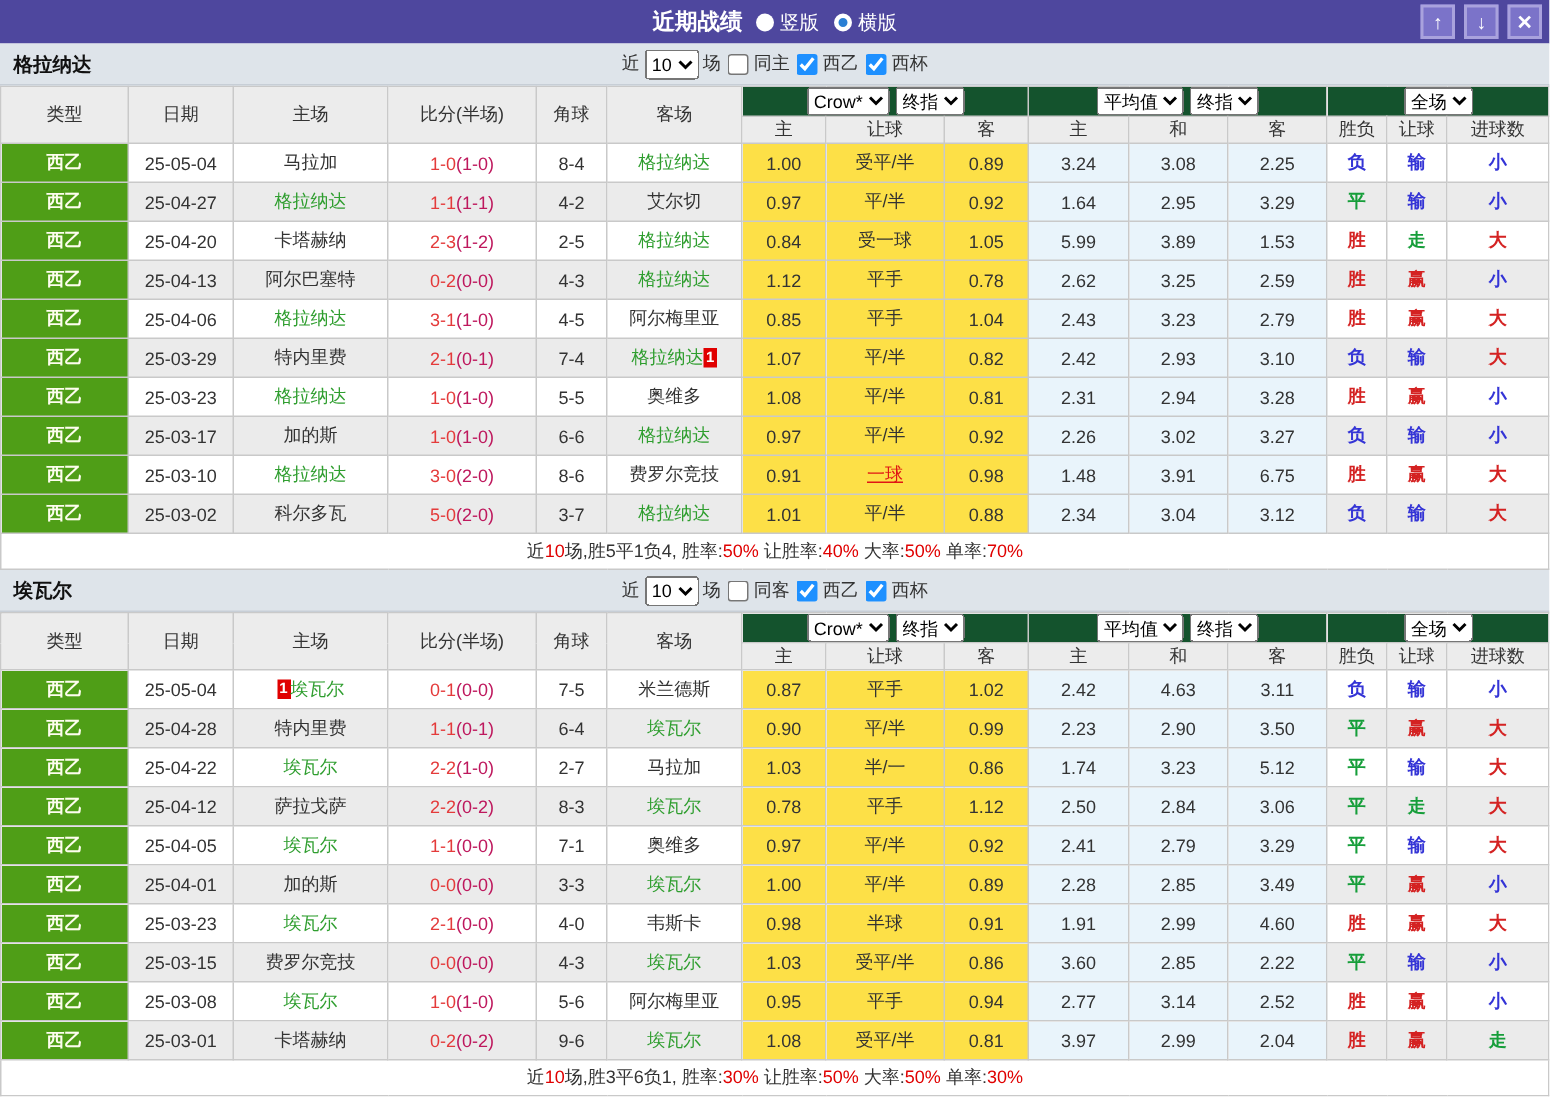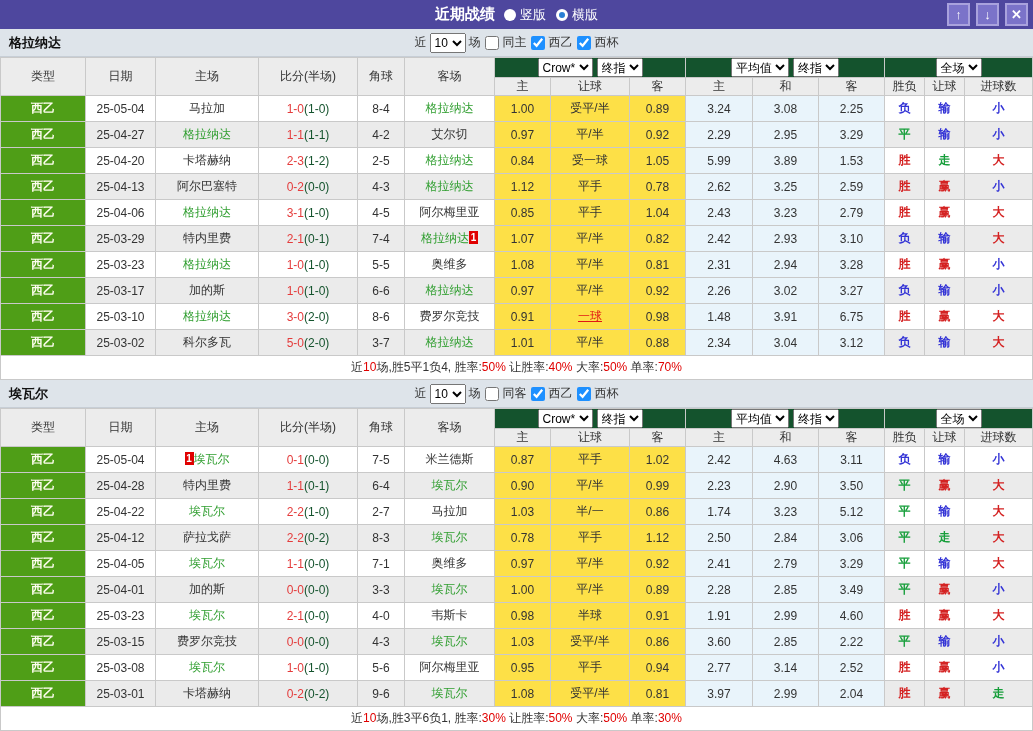--- a/index.html
+++ b/index.html
@@ -48,21 +48,21 @@
   .grid thead select { font-size:12px; height:19px; margin:0 2px; }
   .grid tbody tr { height:26px; }
   .grid tbody tr.sumrow { height:24px;margin-top:44px; }
   td.lg { background:#4f9e17; color:#fdfdee; font-weight:bold; }
   tr.alt td.pl { background:#ebebeb; }
   td.pl { background:#fff; }
   td.odds { background:#fde047; }
   td.avg { background:#e9f4fb; }
   .teamtxt { color:#2f9e2f; }
   .ft { color:#e43b3b; }
-  .ht { color:#14532d; }
+  .ht { color:#be185d; }
   .hred { color:#e01515; text-decoration:underline; }
   .badge {
     display:inline-block; background:#e00000; color:#fff; font-size:10px;
     line-height:13px; min-width:9px; padding:0 1px; font-weight:bold; vertical-align:1px;
   }
   .r-red { color:#d42222; font-weight:bold; }
   .r-green { color:#169e3a; font-weight:bold; }
   .r-blue { color:#3434d6; font-weight:bold; }
   td.summary { border-left:1px solid #c9c9c9; border-right:1px solid #c9c9c9; background:#fff; }
   .sum-red { color:#e00000; }
@@ -175,21 +175,21 @@
         <tr class="alt">
           <td class="lg">西乙</td>
           <td class="pl">25-04-27</td>
           <td class="pl"><span class="teamtxt">格拉纳达</span></td>
           <td class="pl"><span class="ft">1-1</span><span class="ht">(1-1)</span></td>
           <td class="pl">4-2</td>
           <td class="pl"><span>艾尔切</span></td>
           <td class="odds">0.97</td>
           <td class="odds"><span>平/半</span></td>
           <td class="odds">0.92</td>
-          <td class="avg">2.29</td>
+          <td class="avg">1.64</td>
           <td class="avg">2.95</td>
           <td class="avg">3.29</td>
           <td class="pl"><span class="r-green">平</span></td>
           <td class="pl"><span class="r-blue">输</span></td>
           <td class="pl"><span class="r-blue">小</span></td>
         </tr>
         <tr>
           <td class="lg">西乙</td>
           <td class="pl">25-04-20</td>
           <td class="pl"><span>卡塔赫纳</span></td>

